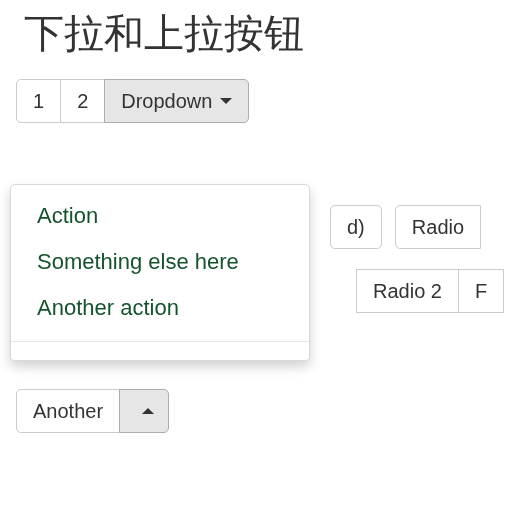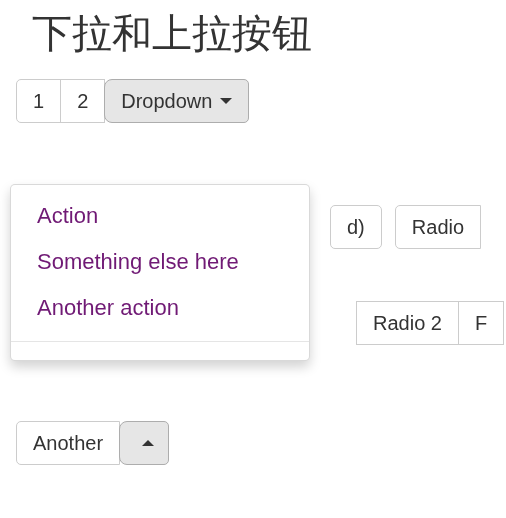--- a/index.html
+++ b/index.html
@@ -8,21 +8,21 @@
     font-size: 18px;
     color: #333;
     padding: 0 16px;
     width: 506px;
     overflow: hidden;
   }
   h2 {
     font-size: 40px;
     font-weight: 500;
     color: #333;
-    margin: 6px 0 18px 16px;
+    margin: 6px 0 18px 8px;
   }
   .btn-group {
     display: inline-flex;
     vertical-align: middle;
     margin-right: 8px;
     margin-bottom: 10px;
   }
   .btn {
     display: inline-flex;
     align-items: center;
@@ -36,21 +36,20 @@
     border: 1px solid #ccc;
     cursor: pointer;
     white-space: nowrap;
   }
   .btn-group .btn + .btn { margin-left: -1px; }
   .btn-group .btn:first-child { border-top-left-radius: 5px; border-bottom-left-radius: 5px; }
   .btn-group .btn:last-child  { border-top-right-radius: 5px; border-bottom-right-radius: 5px; }
   .btn.active, .btn.open {
     background: #e6e6e6;
     border-color: #adadad;
-    border-radius: 8px;
   }
   .caret {
     display: inline-block;
     width: 0; height: 0;
     margin-left: 8px;
     vertical-align: middle;
     border-left: 6px solid transparent;
     border-right: 6px solid transparent;
   }
   .caret.down { border-top: 6px solid #333; }
@@ -61,21 +60,21 @@
     background: #fff;
     border: 1px solid rgba(0,0,0,.15);
     border-radius: 5px;
     box-shadow: 0 6px 12px rgba(0,0,0,.175);
     padding: 8px 0;
     z-index: 1000;
   }
   .dropdown-menu .item {
     padding: 10px 26px;
     font-size: 22px;
-    color: #701a75;
+    color: #14532d;
     cursor: pointer;
     white-space: nowrap;
   }
   .dropdown-menu .divider {
     height: 1px;
     background: #e5e5e5;
     margin: 10px 0;
   }
   .row2, .row3 {
     margin-top: 72px;
@@ -111,21 +110,21 @@
 <div class="row2">
   <div class="btn-group" style="margin-left:314px;">
     <button class="btn">d)</button>
   </div>
   <div class="btn-group">
     <button class="btn" style="border-top-right-radius:0;border-bottom-right-radius:0;">Radio</button>
   </div>
 </div>
 
 <div class="row3">
-  <div class="btn-group" style="margin-left:340px;margin-top:32px;">
+  <div class="btn-group" style="margin-left:340px;">
     <button class="btn" style="border-radius:0;">Radio 2</button>
     <button class="btn" style="border-radius:0;">F</button>
   </div>
 </div>
 
 <div class="row4">
   <div class="btn-group">
     <button class="btn">Another</button>
     <button class="btn btn-split active">
       <span class="caret up"></span>

